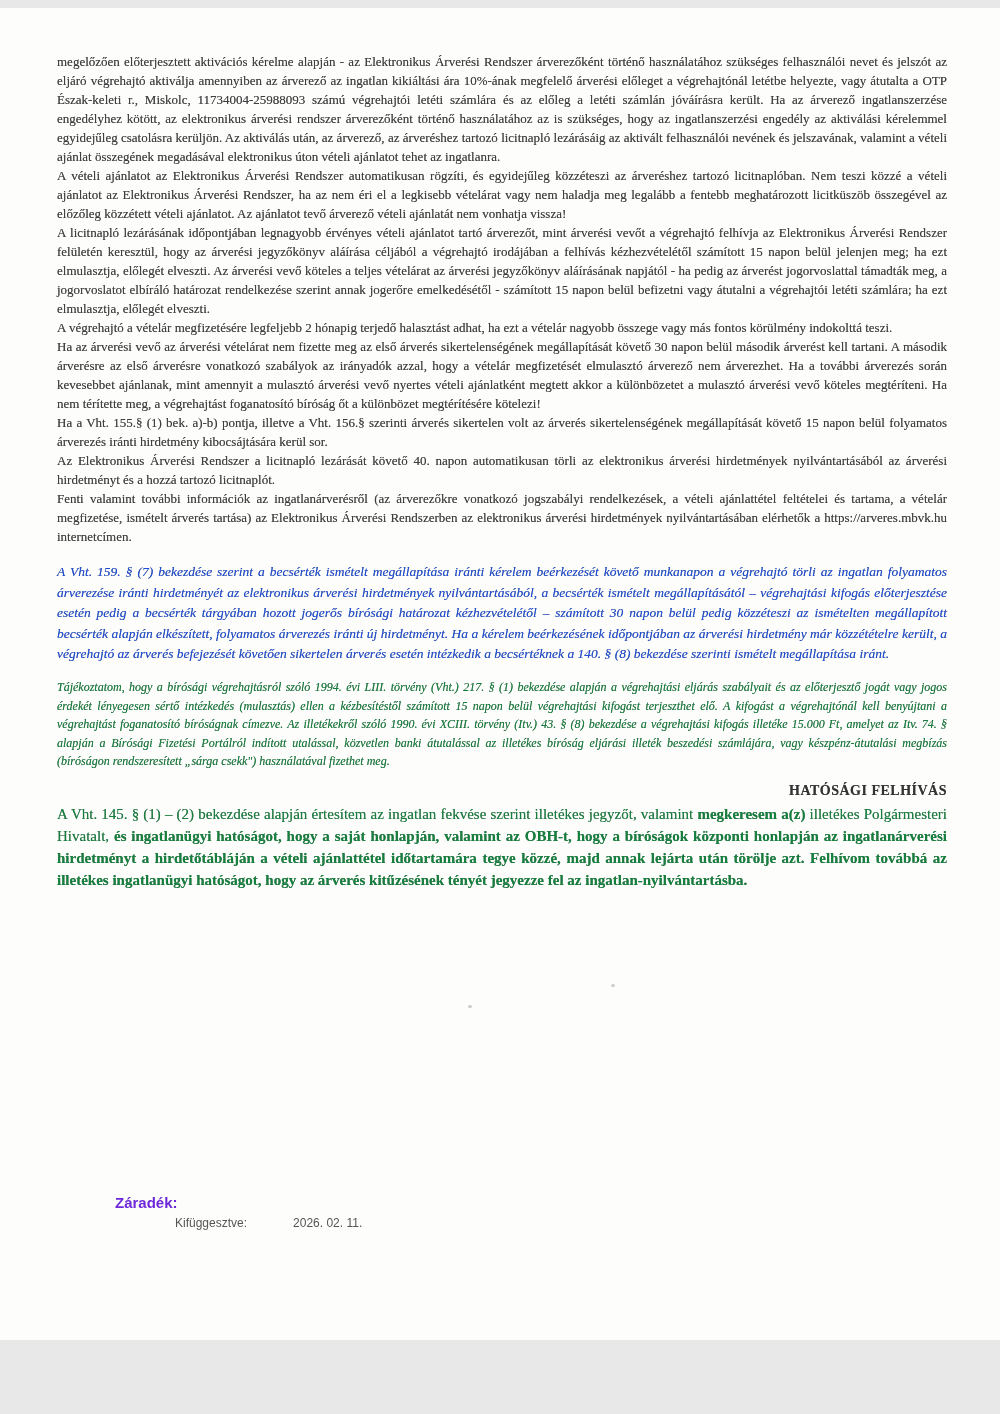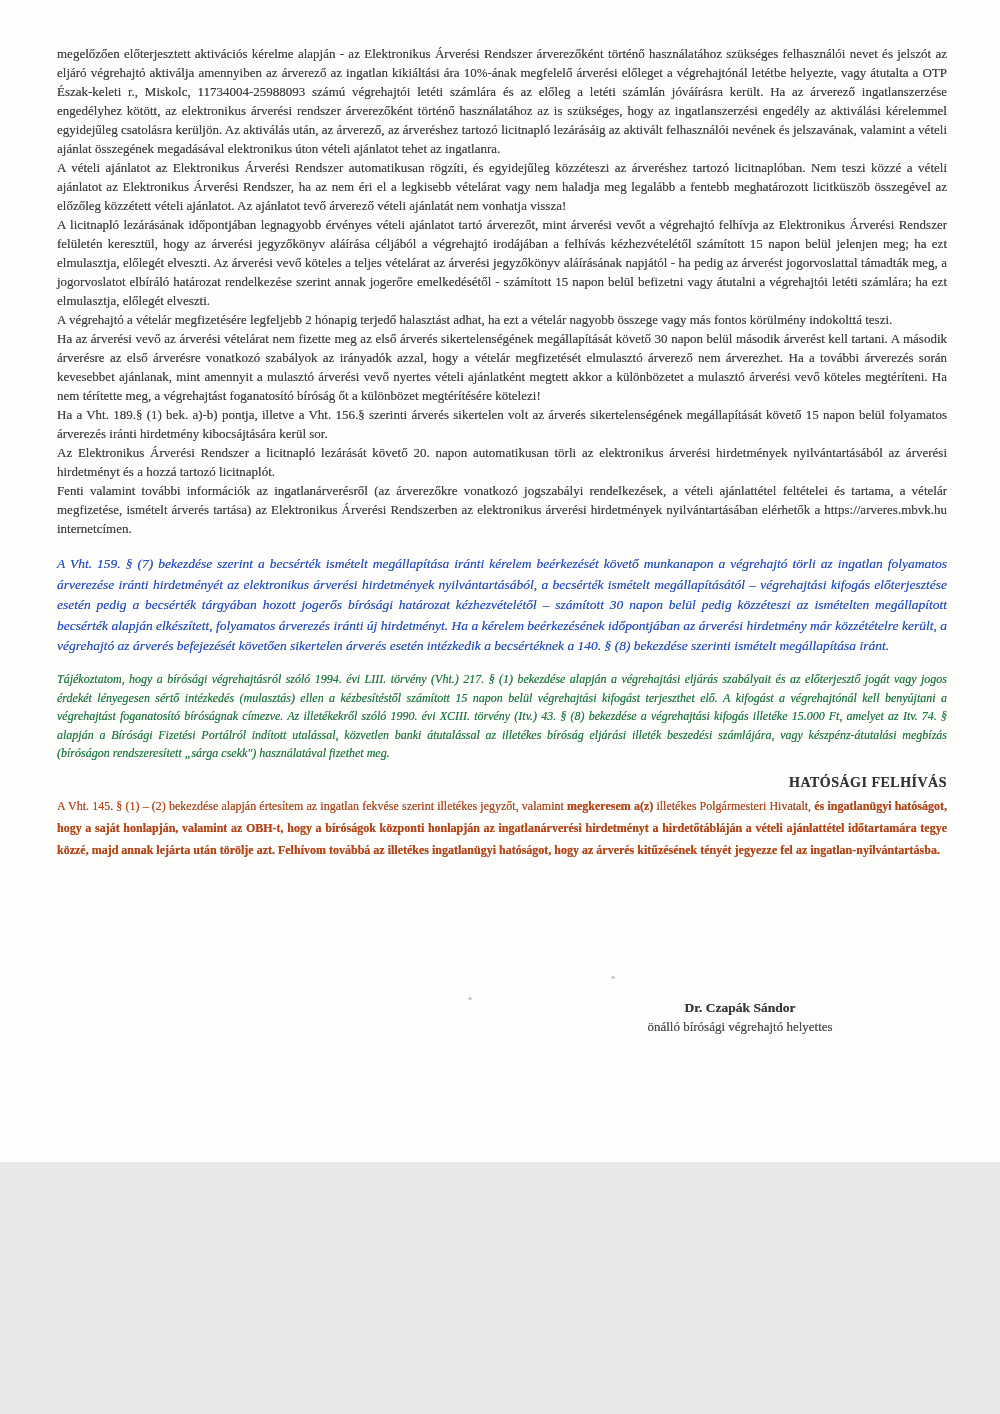--- a/index.html
+++ b/index.html
@@ -3,22 +3,22 @@
 <meta charset="utf-8">
 <style>
   html, body {
     margin: 0;
     padding: 0;
     background: #e8e8e8;
   }
   .page {
     position: relative;
     width: 1000px;
-    height: 1162px;
-    margin: 0 auto;
+    height: 1332px;
+    margin: 8px auto;
     background: #fdfdfc;
     font-family: "Liberation Serif", "DejaVu Serif", serif;
     color: #3f3f3f;
     overflow: hidden;
     text-shadow: 0 0 0.5px rgba(70,70,70,0.65);
   }
   .content {
     position: absolute;
     top: 44px;
     left: 57px;
@@ -56,25 +56,25 @@
   }
   .section-heading {
     font-size: 14px;
     font-weight: bold;
     text-align: right;
     letter-spacing: 0.5px;
     margin-top: 8px;
     color: #333;
   }
   .felhivas {
-    font-size: 12px;
+    font-size: 15px;
     line-height: 22px;
     text-align: justify;
     margin-top: 4px;
-    color: #c2410c;
+    color: #15803d;
   }
   .felhivas .b { font-weight: bold; }
   .dateline {
     font-size: 13px;
     margin-top: 18px;
   }
   .signature {
     position: absolute;
     left: 590px;
     top: 1000px;
@@ -151,40 +151,36 @@
 
     <p class="para">A vételi ajánlatot az Elektronikus Árverési Rendszer automatikusan rögzíti, és egyidejűleg közzéteszi az árveréshez tartozó licitnaplóban. Nem teszi közzé a vételi ajánlatot az Elektronikus Árverési Rendszer, ha az nem éri el a legkisebb vételárat vagy nem haladja meg legalább a fentebb meghatározott licitküszöb összegével az előzőleg közzétett vételi ajánlatot. Az ajánlatot tevő árverező vételi ajánlatát nem vonhatja vissza!</p>
 
 
     <p class="para">A licitnapló lezárásának időpontjában legnagyobb érvényes vételi ajánlatot tartó árverezőt, mint árverési vevőt a végrehajtó felhívja az Elektronikus Árverési Rendszer felületén keresztül, hogy az árverési jegyzőkönyv aláírása céljából a végrehajtó irodájában a felhívás kézhezvételétől számított 15 napon belül jelenjen meg; ha ezt elmulasztja, előlegét elveszti. Az árverési vevő köteles a teljes vételárat az árverési jegyzőkönyv aláírásának napjától - ha pedig az árverést jogorvoslattal támadták meg, a jogorvoslatot elbíráló határozat rendelkezése szerint annak jogerőre emelkedésétől - számított 15 napon belül befizetni vagy átutalni a végrehajtói letéti számlára; ha ezt elmulasztja, előlegét elveszti.</p>
 
     <p class="para">A végrehajtó a vételár megfizetésére legfeljebb 2 hónapig terjedő halasztást adhat, ha ezt a vételár nagyobb összege vagy más fontos körülmény indokolttá teszi.</p>
 
     <p class="para">Ha az árverési vevő az árverési vételárat nem fizette meg az első árverés sikertelenségének megállapítását követő 30 napon belül második árverést kell tartani. A második árverésre az első árverésre vonatkozó szabályok az irányadók azzal, hogy a vételár megfizetését elmulasztó árverező nem árverezhet. Ha a további árverezés során kevesebbet ajánlanak, mint amennyit a mulasztó árverési vevő nyertes vételi ajánlatként megtett akkor a különbözetet a mulasztó árverési vevő köteles megtéríteni. Ha nem térítette meg, a végrehajtást foganatosító bíróság őt a különbözet megtérítésére kötelezi!</p>
 
-    <p class="para">Ha a Vht. 189.§ (1) bek. a)-b) pontja, illetve a Vht. 156.§ szerinti árverés sikertelen volt az árverés sikertelenségének megállapítását követő 15 napon belül folyamatos árverezés iránti hirdetmény kibocsájtására kerül sor.</p>
+    <p class="para">Ha a Vht. 155.§ (1) bek. a)-b) pontja, illetve a Vht. 156.§ szerinti árverés sikertelen volt az árverés sikertelenségének megállapítását követő 15 napon belül folyamatos árverezés iránti hirdetmény kibocsájtására kerül sor.</p>
 
-    <p class="para">Az Elektronikus Árverési Rendszer a licitnapló lezárását követő 20. napon automatikusan törli az elektronikus árverési hirdetmények nyilvántartásából az árverési hirdetményt és a hozzá tartozó licitnaplót.</p>
+    <p class="para">Az Elektronikus Árverési Rendszer a licitnapló lezárását követő 40. napon automatikusan törli az elektronikus árverési hirdetmények nyilvántartásából az árverési hirdetményt és a hozzá tartozó licitnaplót.</p>
 
     <p class="para">Fenti valamint további információk az ingatlanárverésről (az árverezőkre vonatkozó jogszabályi rendelkezések, a vételi ajánlattétel feltételei és tartama, a vételár megfizetése, ismételt árverés tartása) az Elektronikus Árverési Rendszerben az elektronikus árverési hirdetmények nyilvántartásában elérhetők a https://arveres.mbvk.hu internetcímen.</p>
 
     <p class="legal-italic">A Vht. 159. § (7) bekezdése szerint a becsérték ismételt megállapítása iránti kérelem beérkezését követő munkanapon a végrehajtó törli az ingatlan folyamatos árverezése iránti hirdetményét az elektronikus árverési hirdetmények nyilvántartásából, a becsérték ismételt megállapításától – végrehajtási kifogás előterjesztése esetén pedig a becsérték tárgyában hozott jogerős bírósági határozat kézhezvételétől – számított 30 napon belül pedig közzéteszi az ismételten megállapított becsérték alapján elkészített, folyamatos árverezés iránti új hirdetményt. Ha a kérelem beérkezésének időpontjában az árverési hirdetmény már közzétételre került, a végrehajtó az árverés befejezését követően sikertelen árverés esetén intézkedik a becsértéknek a 140. § (8) bekezdése szerinti ismételt megállapítása iránt.</p>
 
     <p class="small-italic">Tájékoztatom, hogy a bírósági végrehajtásról szóló 1994. évi LIII. törvény (Vht.) 217. § (1) bekezdése alapján a végrehajtási eljárás szabályait és az előterjesztő jogát vagy jogos érdekét lényegesen sértő intézkedés (mulasztás) ellen a kézbesítéstől számított 15 napon belül végrehajtási kifogást terjeszthet elő. A kifogást a végrehajtónál kell benyújtani a végrehajtást foganatosító bíróságnak címezve. Az illetékekről szóló 1990. évi XCIII. törvény (Itv.) 43. § (8) bekezdése a végrehajtási kifogás illetéke 15.000 Ft, amelyet az Itv. 74. § alapján a Bírósági Fizetési Portálról indított utalással, közvetlen banki átutalással az illetékes bíróság eljárási illeték beszedési számlájára, vagy készpénz-átutalási megbízás (bíróságon rendszeresített „sárga csekk") használatával fizethet meg.</p>
 
     <div class="section-heading">HATÓSÁGI FELHÍVÁS</div>
 
     <p class="felhivas"><span>A Vht. 145. § (1) – (2) bekezdése alapján értesítem az ingatlan fekvése szerint illetékes jegyzőt, valamint </span><span class="b">megkeresem a(z)</span><span>  illetékes Polgármesteri Hivatalt, </span><span class="b">és ingatlanügyi hatóságot, hogy a saját honlapján, valamint az OBH-t, hogy a bíróságok központi honlapján az ingatlanárverési hirdetményt a hirdetőtábláján a vételi ajánlattétel időtartamára tegye közzé, majd annak lejárta után törölje azt. Felhívom továbbá az illetékes ingatlanügyi hatóságot, hogy az árverés kitűzésének tényét jegyezze fel az ingatlan-nyilvántartásba.</span></p>
 
   </div>
 
-  <div class="signature">
-    <div class="signature-name">Dr. Czapák Sándor</div>
-    <div class="signature-title">önálló bírósági végrehajtó helyettes</div>
-  </div>
 
   <div class="zaradek">
     <div class="zaradek-label">Záradék:</div>
     <div class="zaradek-row"><span>Kifüggesztve:</span><span class="date">2026. 02. 11.</span></div>
   </div>
 
   <div class="page-number">3/3</div>
 
   <div class="scan-artifact artifact-1"></div>
   <div class="scan-artifact artifact-2"></div>

